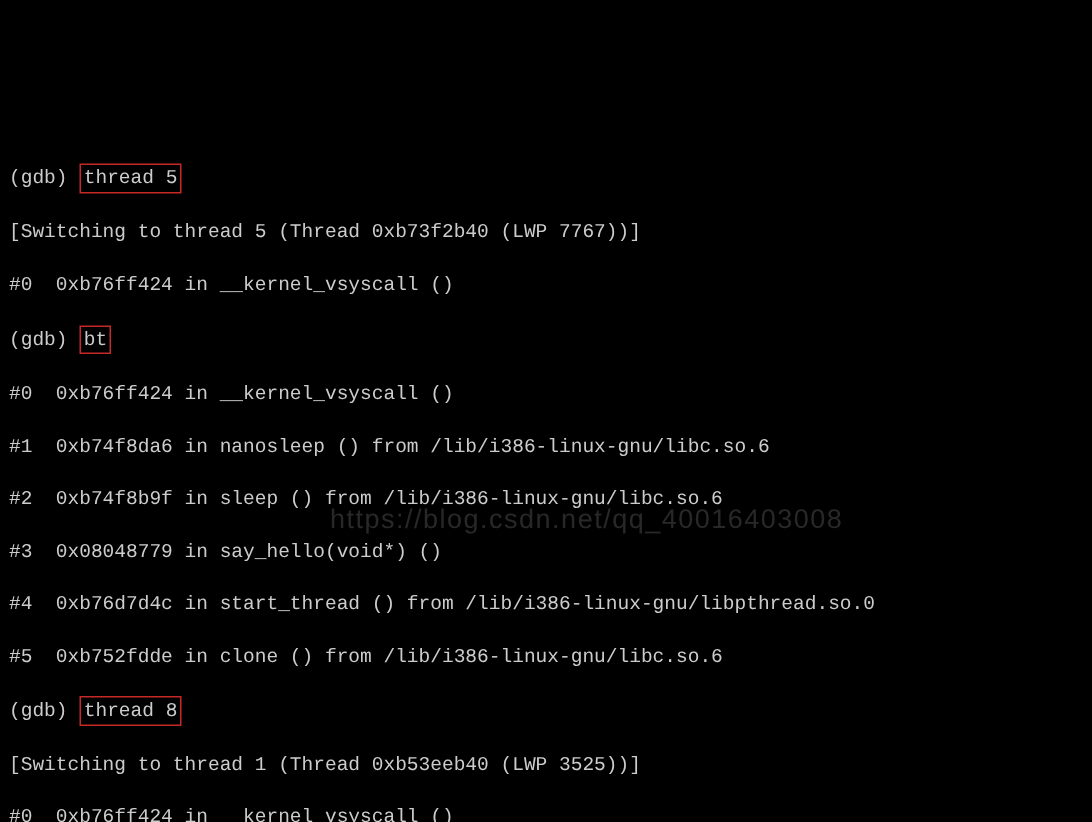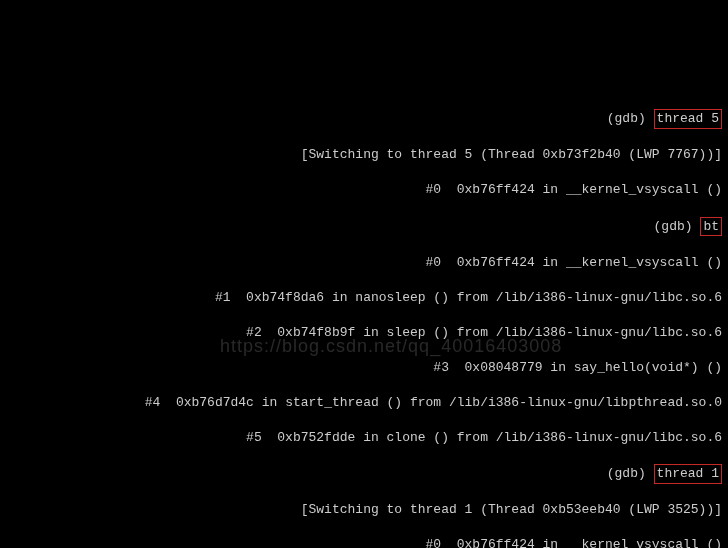--- a/index.html
+++ b/index.html
@@ -1,15 +1,15 @@
 <!DOCTYPE html>
 <html><head>
   <meta charset="utf-8">
   <style>
-    * { margin: 0; padding: 0; box-sizing: border-box; text-align: right; }
+    * { margin: 0; padding: 0; box-sizing: border-box; }
     body {
       background: #000;
       color: #ccc;
       font-family: 'Courier New', monospace;
       font-size: 13px;
       line-height: 1.35;
       padding: 4px 6px;
       width: 728px;
       height: 548px;
       overflow: hidden;
@@ -43,21 +43,21 @@
 <span class="line"><span>(gdb)</span> <span class="cmd-box">thread 5</span></span>
 <span class="line">[Switching to thread 5 (Thread 0xb73f2b40 (LWP 7767))]</span>
 <span class="line">#0  0xb76ff424 in __kernel_vsyscall ()</span>
 <span class="line"><span>(gdb)</span> <span class="cmd-box">bt</span></span>
 <span class="line">#0  0xb76ff424 in __kernel_vsyscall ()</span>
 <span class="line">#1  0xb74f8da6 in nanosleep () from /lib/i386-linux-gnu/libc.so.6</span>
 <span class="line">#2  0xb74f8b9f in sleep () from /lib/i386-linux-gnu/libc.so.6</span>
 <span class="line">#3  0x08048779 in say_hello(void*) ()</span>
 <span class="line">#4  0xb76d7d4c in start_thread () from /lib/i386-linux-gnu/libpthread.so.0</span>
 <span class="line">#5  0xb752fdde in clone () from /lib/i386-linux-gnu/libc.so.6</span>
-<span class="line"><span>(gdb)</span> <span class="cmd-box">thread 1</span></span>
+<span class="line"><span>(gdb)</span> <span class="cmd-box">thread 8</span></span>
 <span class="line">[Switching to thread 1 (Thread 0xb53eeb40 (LWP 3525))]</span>
 <span class="line">#0  0xb76ff424 in __kernel_vsyscall ()</span>
 
 
 
 
 
 
 
 

